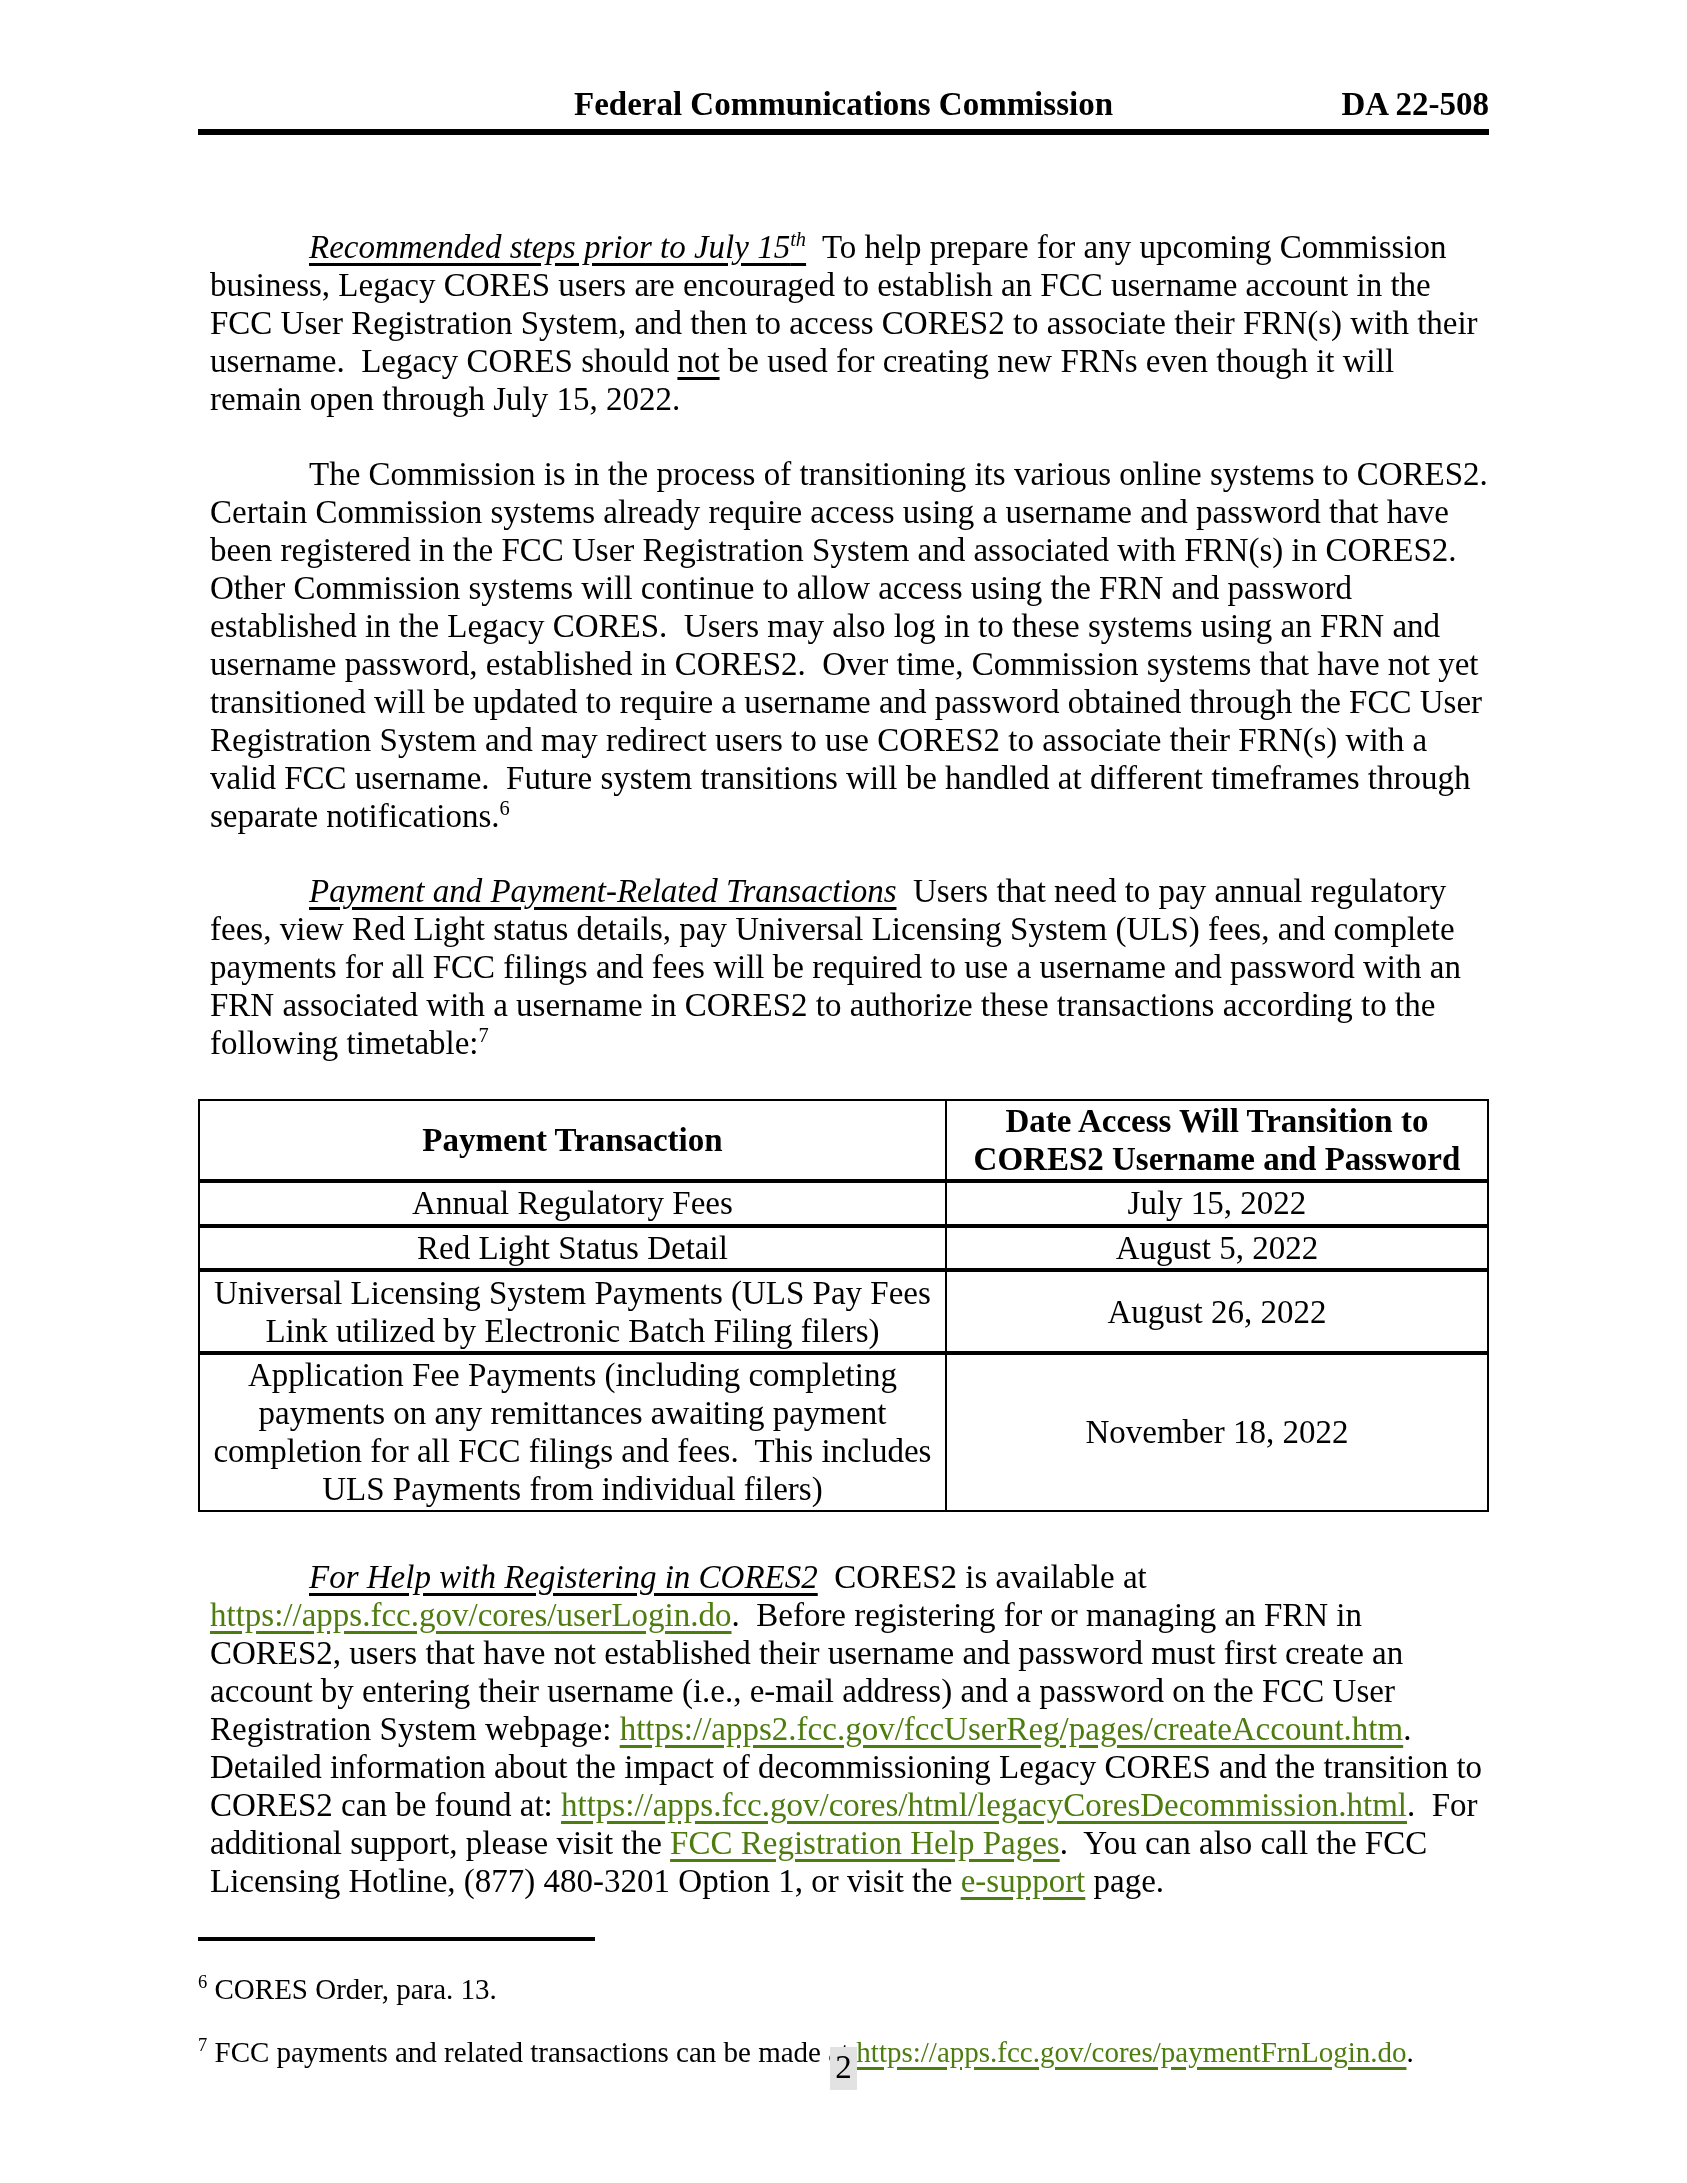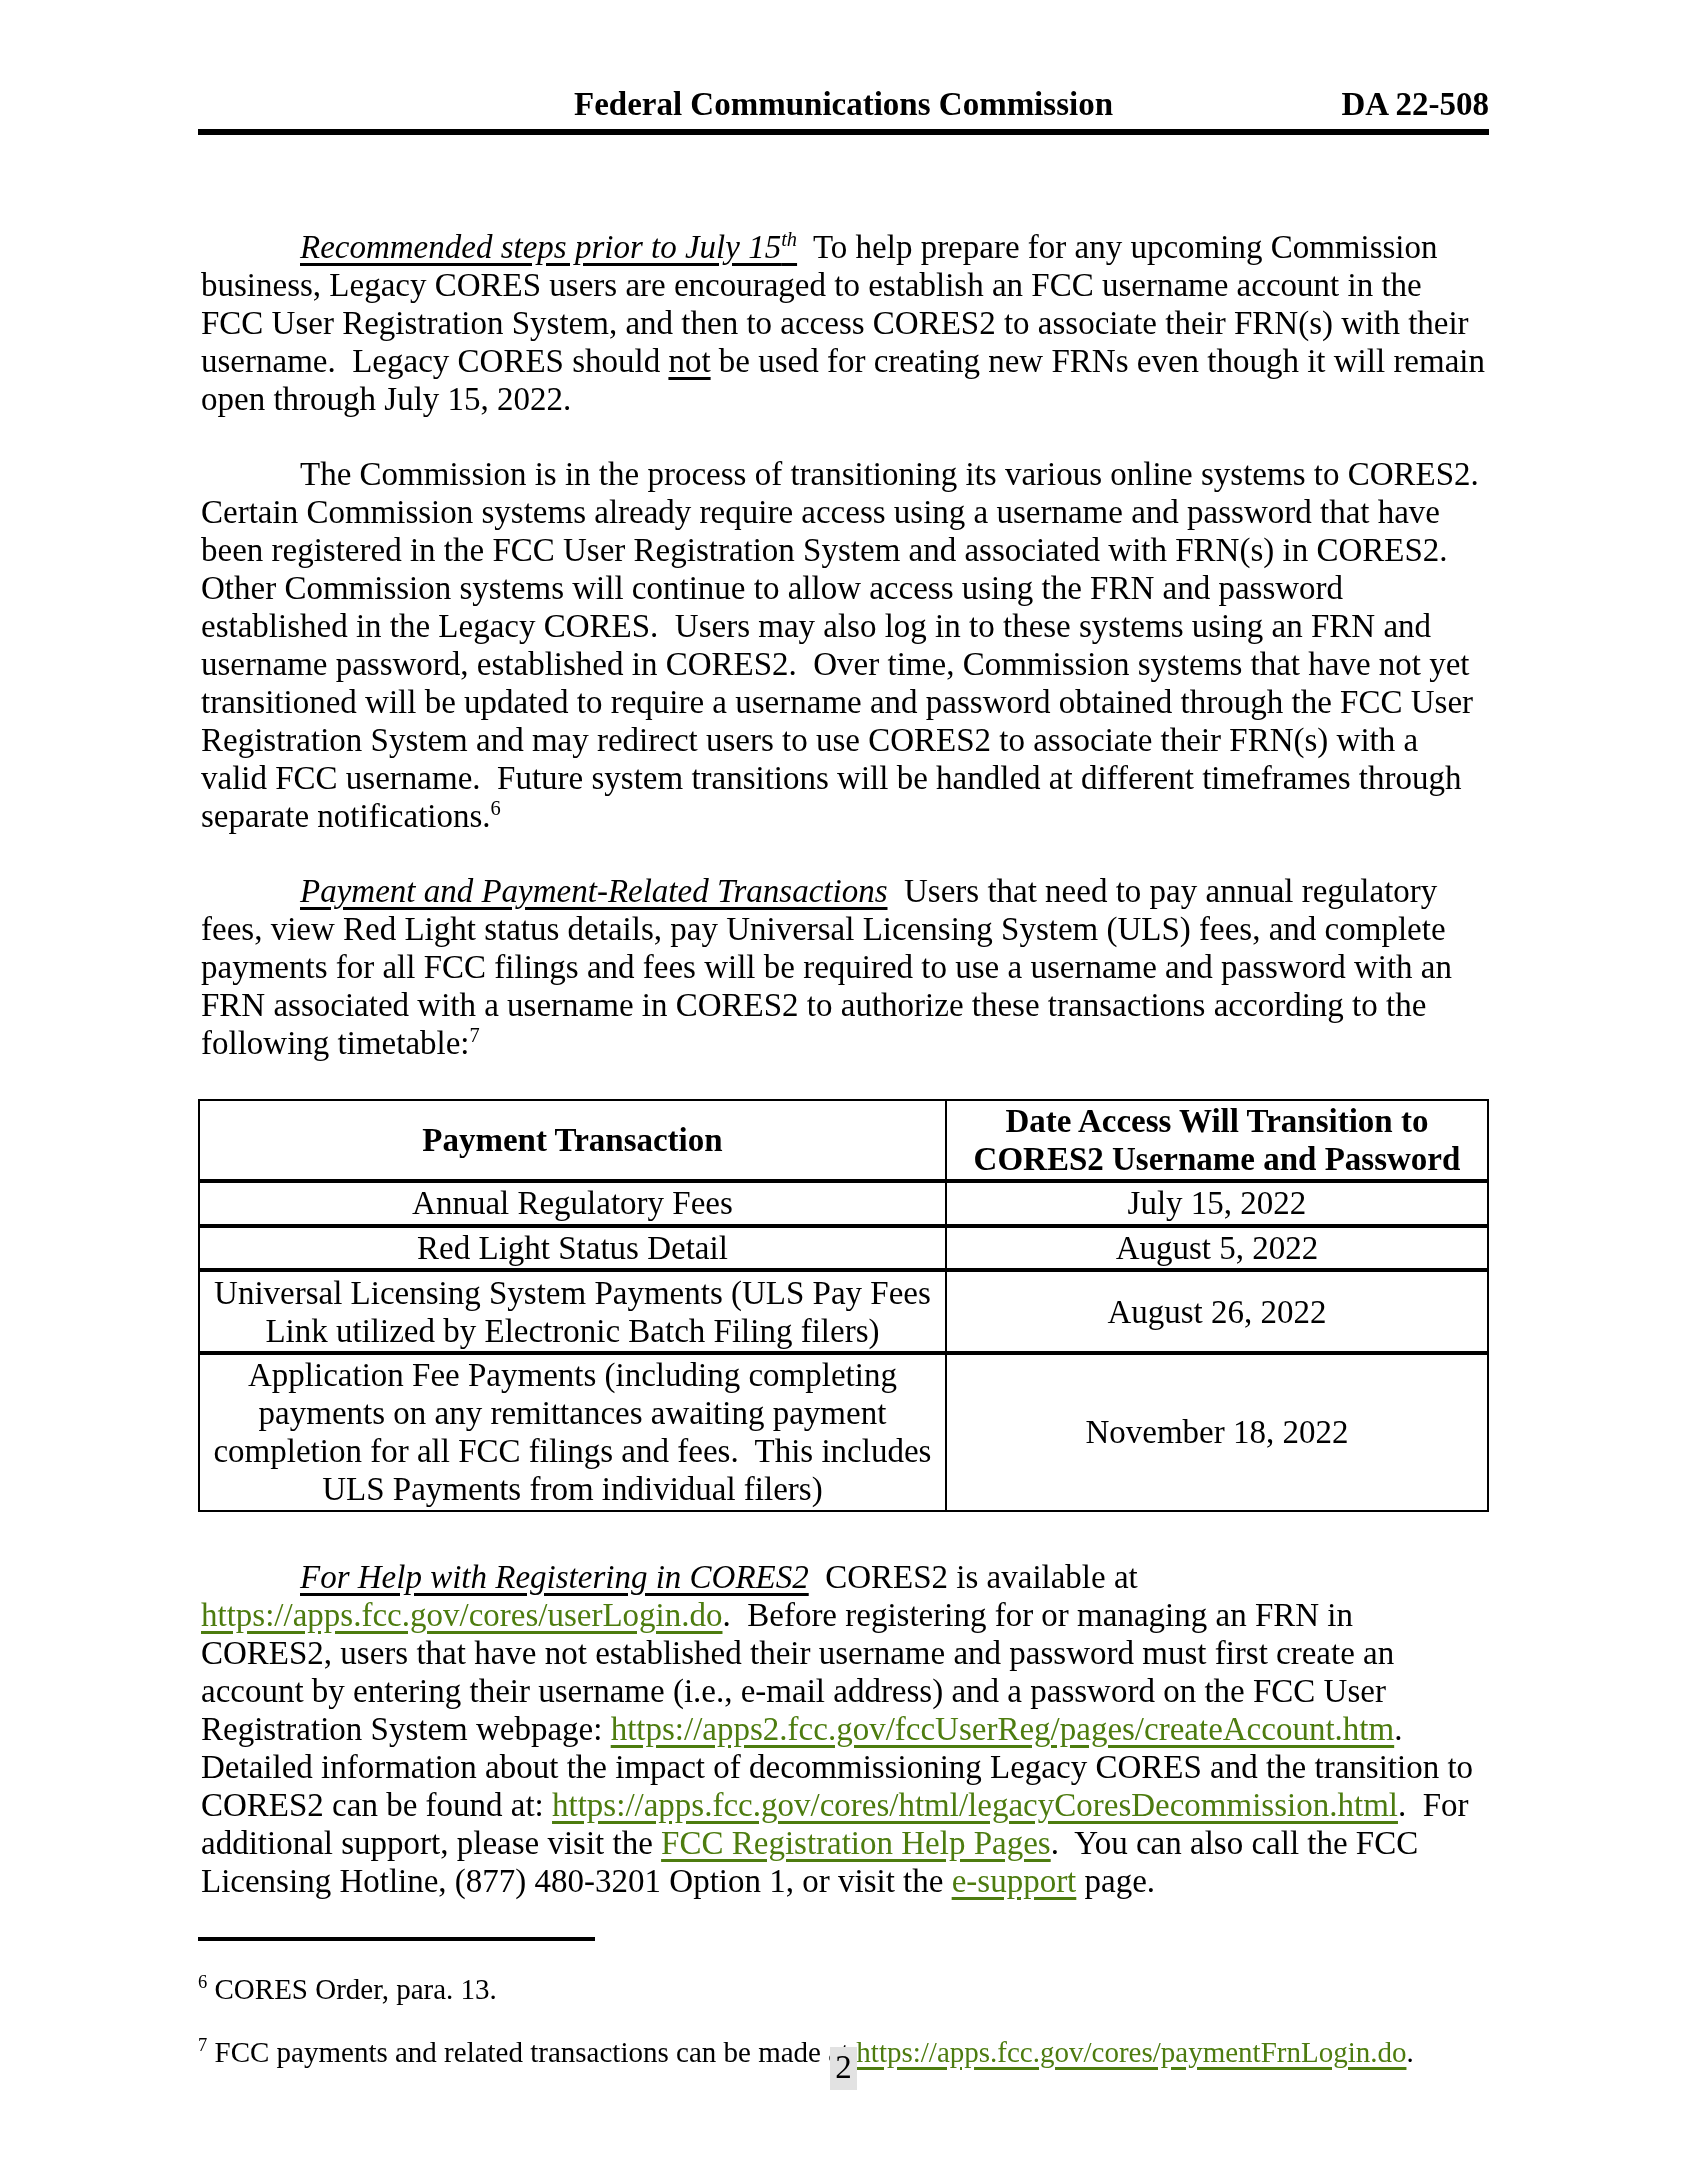--- a/index.html
+++ b/index.html
@@ -37,21 +37,21 @@
     font-weight: bold;
   }
   .header-rule {
     height: 6px;
     background: #000000;
     margin-top: 6.6px;
     margin-bottom: 93px;
   }
   
   .para {
-    margin: 0 0 37px 3px;
+    margin: 0 0 37px 12px;
     text-indent: 99px;
     white-space: pre-wrap;
   }
   .lead {
     font-style: italic;
     text-decoration: underline;
     text-decoration-thickness: 2.6px;
     text-underline-offset: 4.6px;
   }
   .u {

